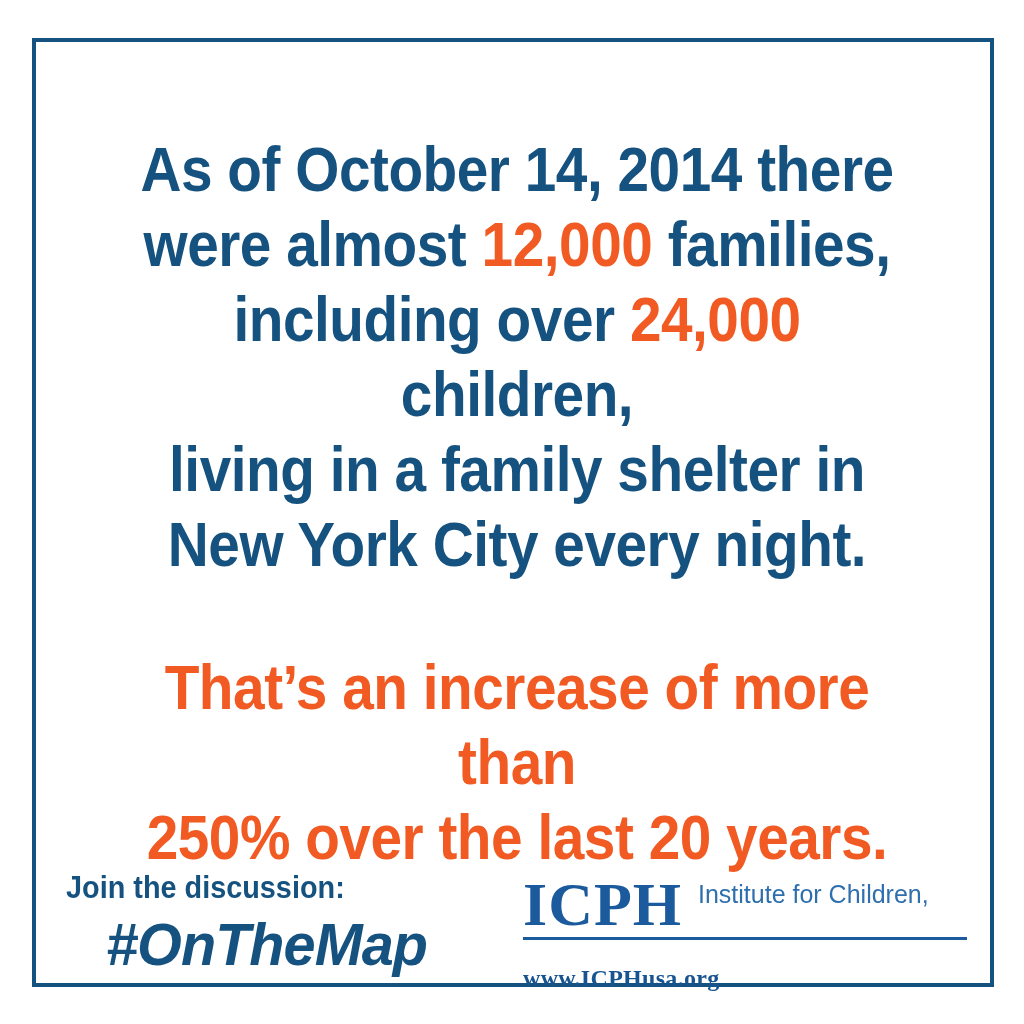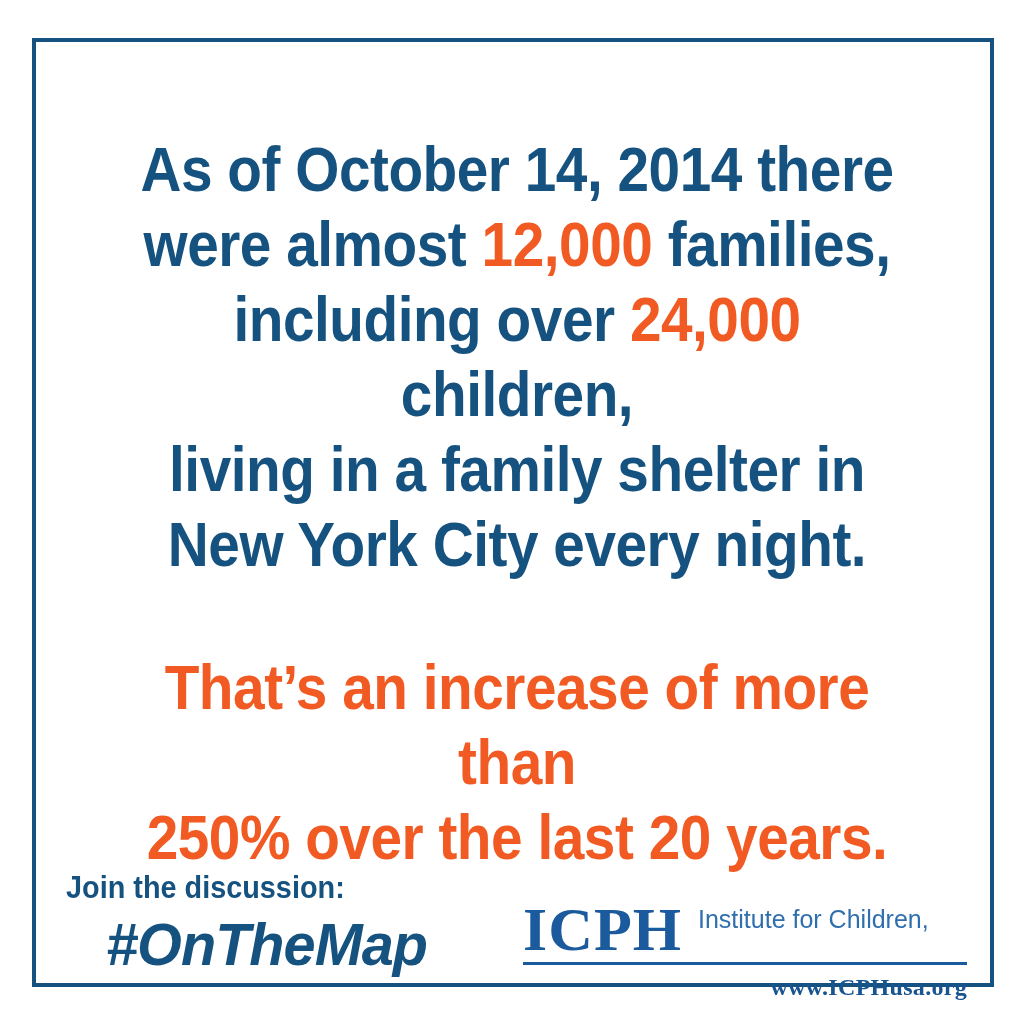--- a/index.html
+++ b/index.html
@@ -105,21 +105,20 @@
   #logo-block {
     position: absolute;
     left: 487px;
     top: 4px;
     width: 450px;
   }
   #logo-top-row {
     display: flex;
     align-items: flex-start;
     justify-content: flex-start;
-    margin-top: 25px;
   }
   #logo-wordmark {
     font-family: "Liberation Serif", serif;
     font-weight: bold;
     font-size: 62px;
     line-height: 60px;
     color: #1b5a9c;
     letter-spacing: 1px;
     padding-right: 16px;
     white-space: nowrap;
@@ -135,23 +134,23 @@
     letter-spacing: 0px;
     text-align: right;
   }
   #logo-rule {
     margin-top: 3px;
     width: 444px;
     height: 3px;
     background: #1b5a9c;
   }
   #logo-url {
-    margin-top: 8px;
+    margin-top: 24px;
     width: 444px;
-    text-align: right;
+    text-align: left;
     font-family: "Liberation Serif", serif;
     font-weight: bold;
     font-size: 24px;
     line-height: 28px;
     color: #18548f;
     letter-spacing: 0.3px;
   }
 </style>
 </head>
 <body>

